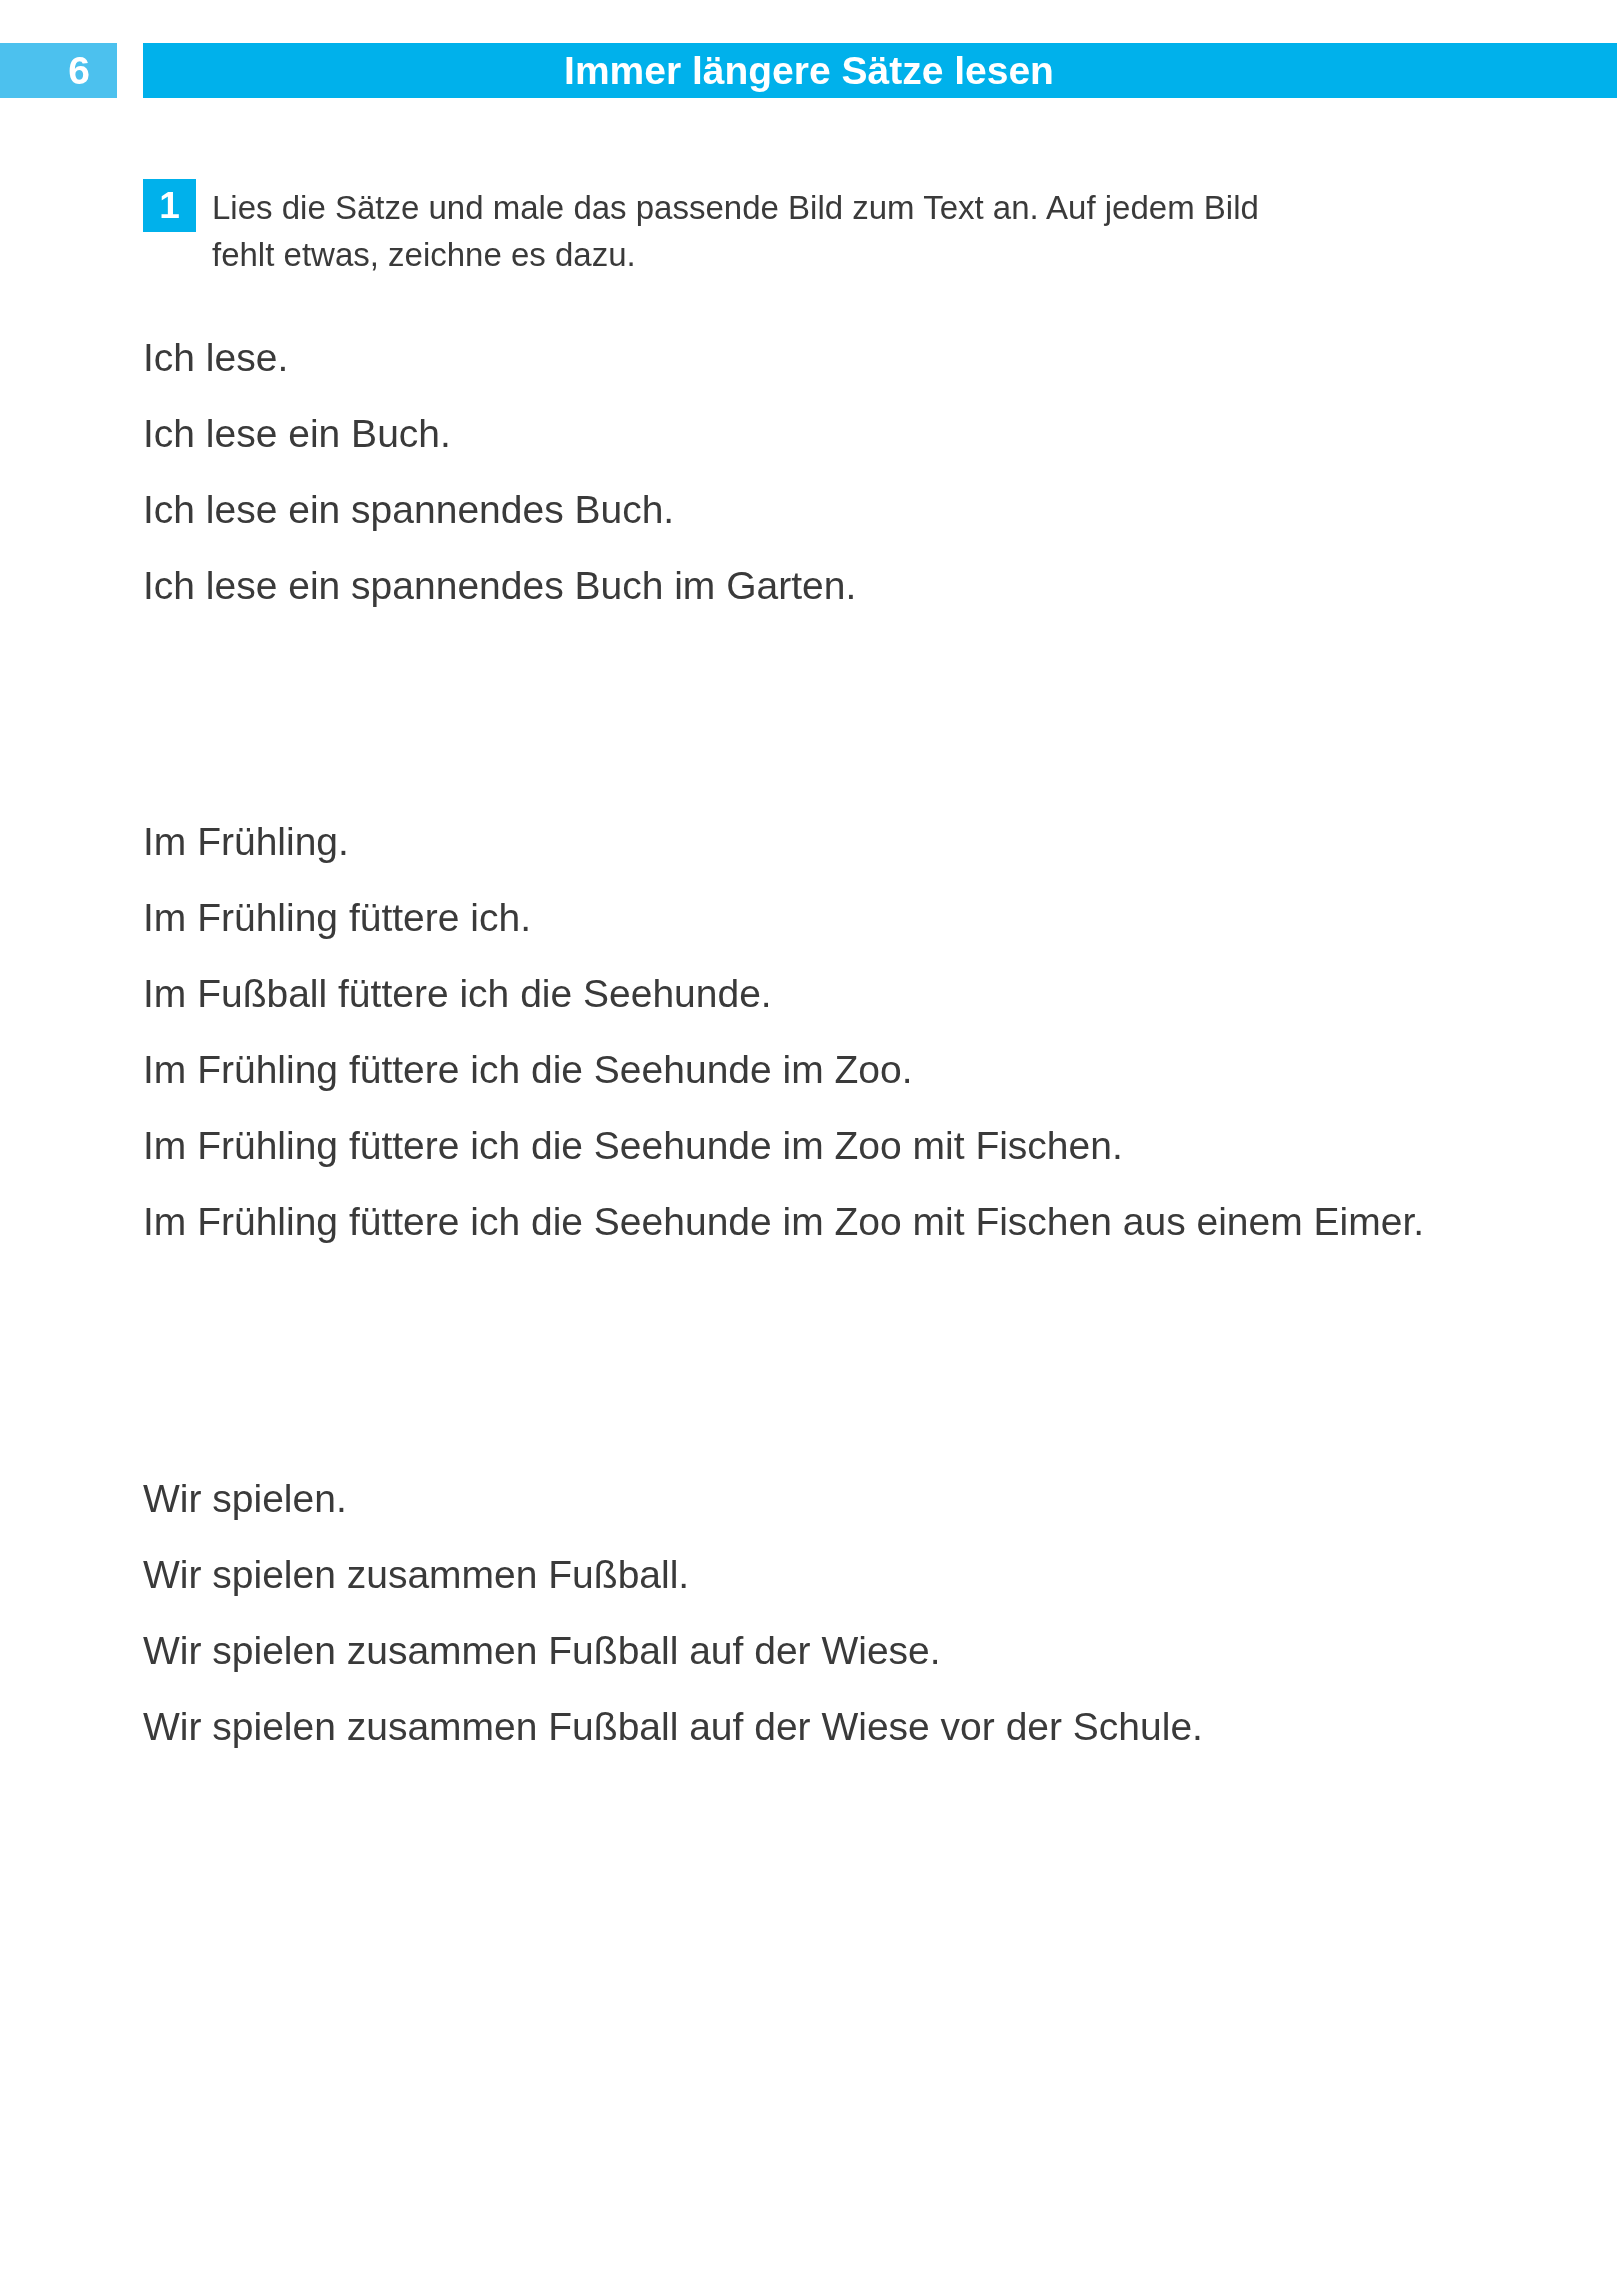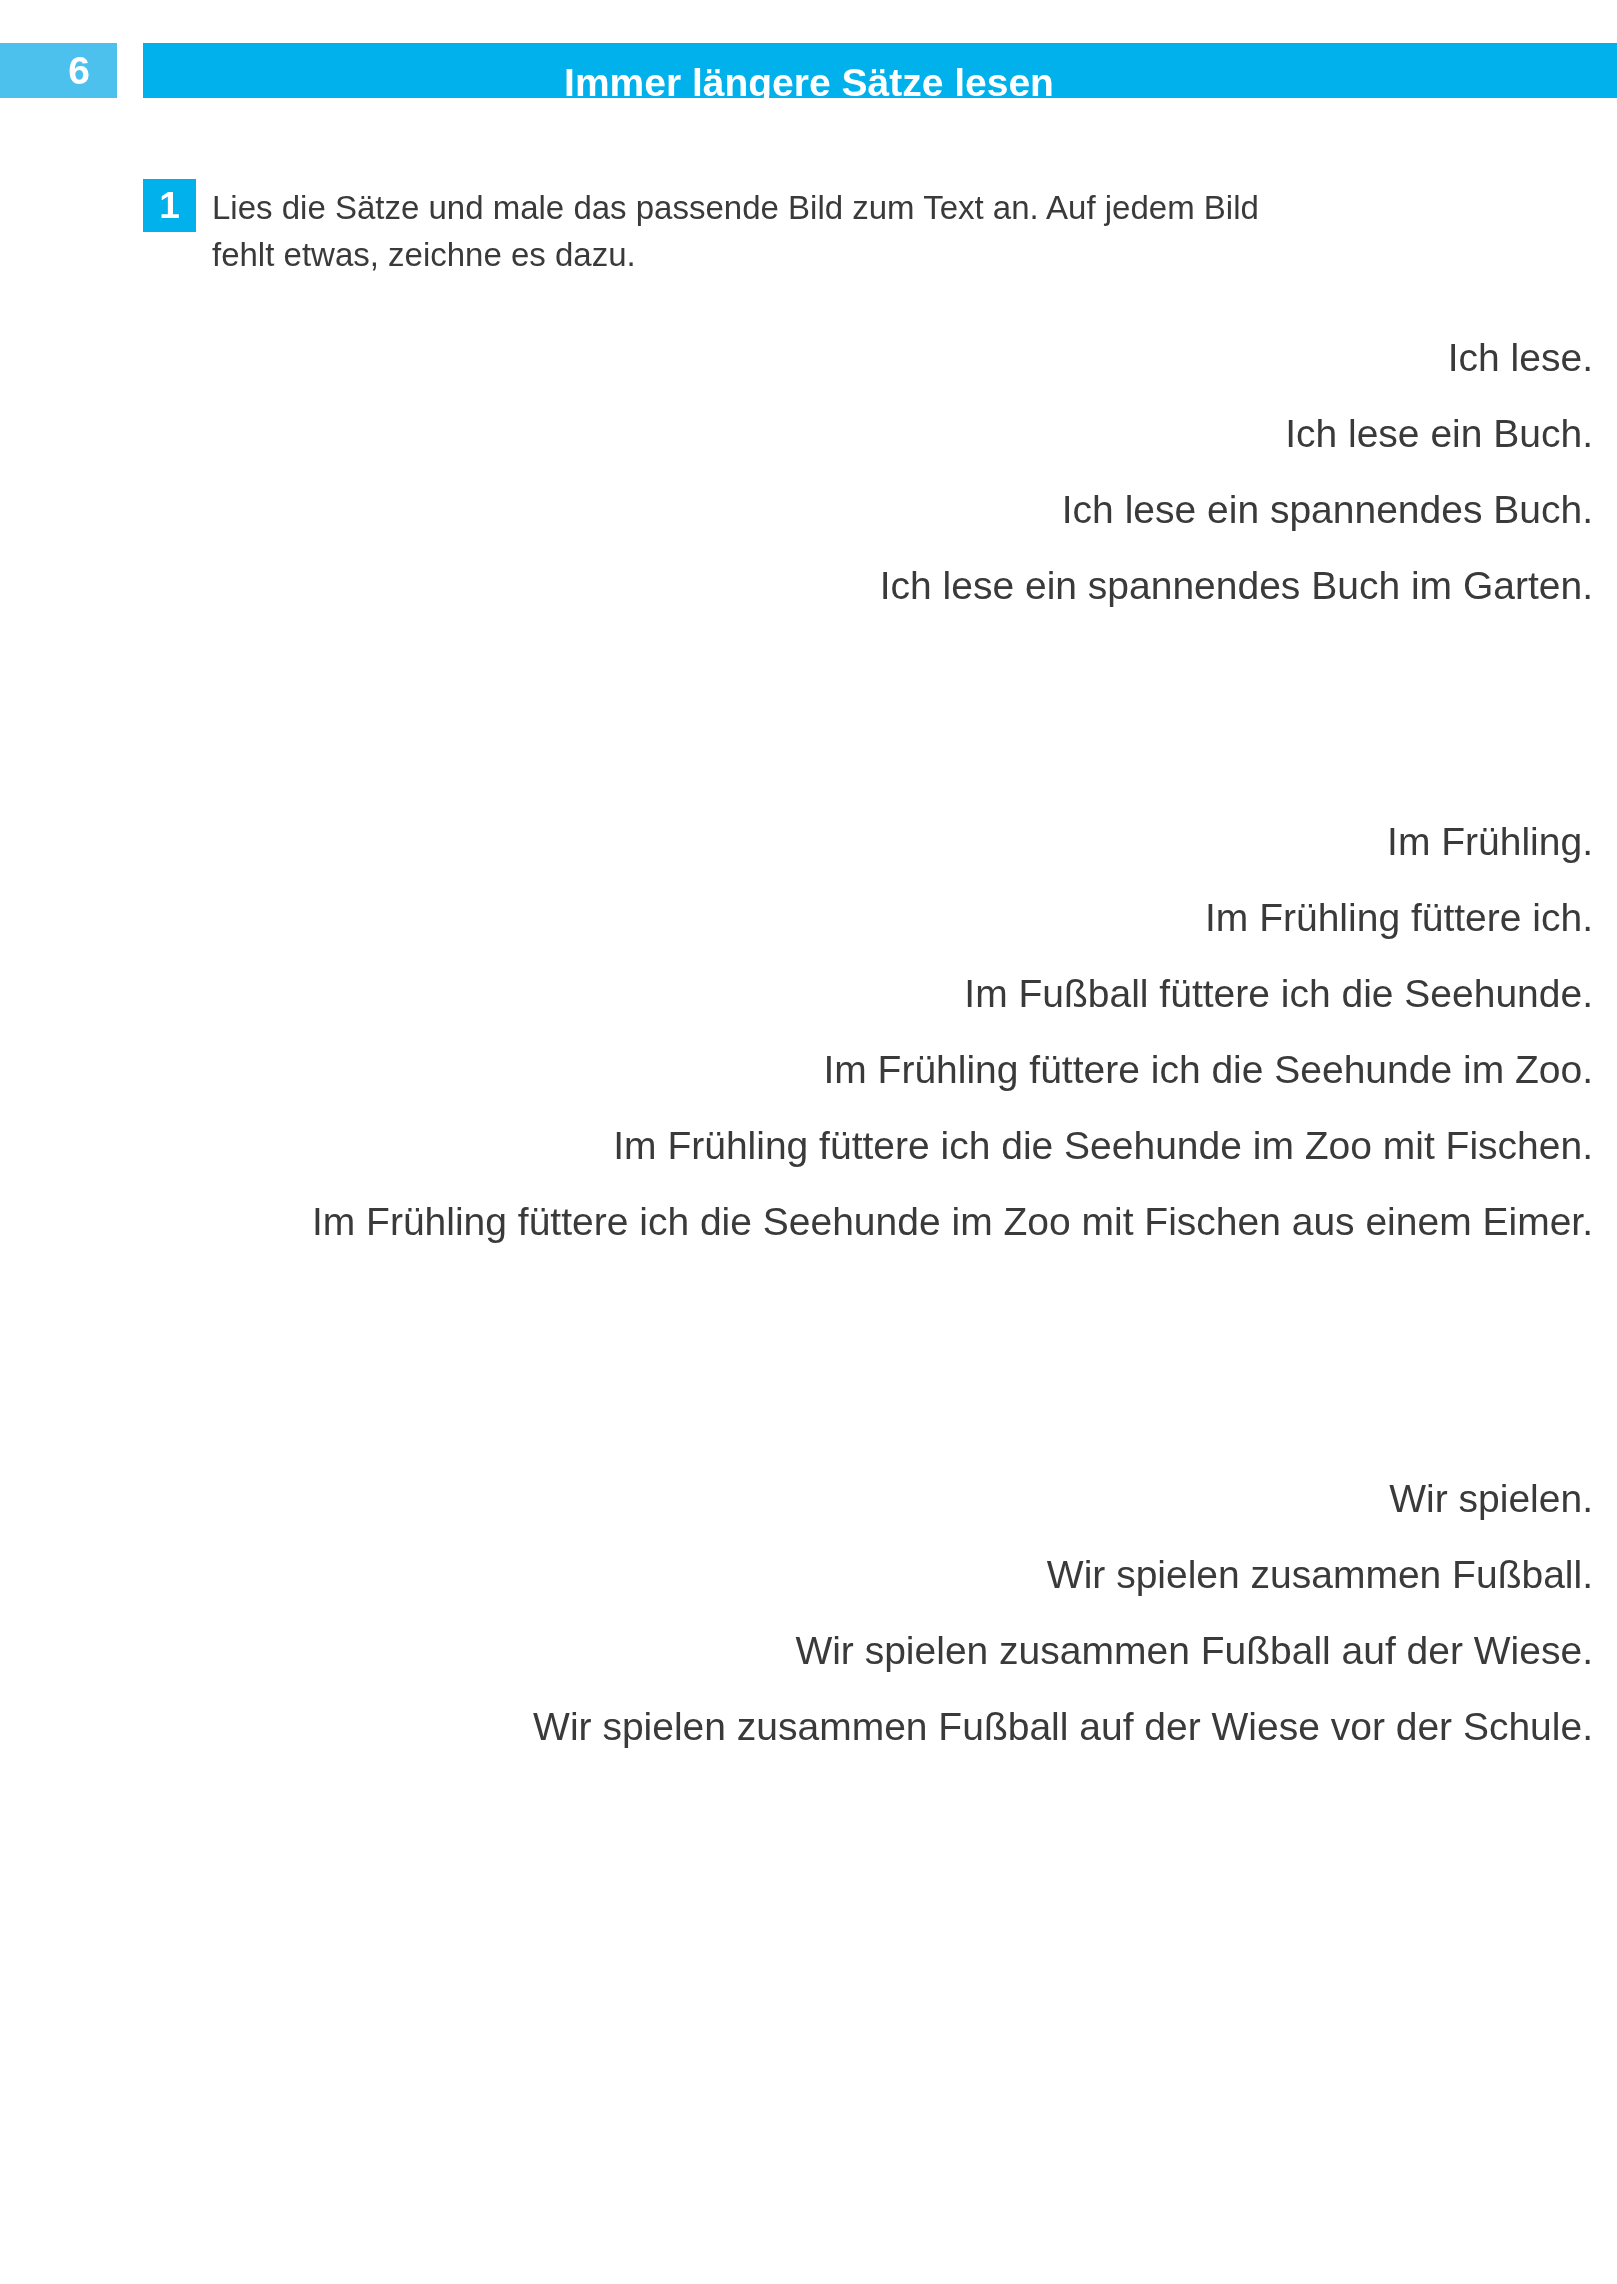--- a/index.html
+++ b/index.html
@@ -2,27 +2,27 @@
 <html style="font-size:13px"><head>
 <meta charset="utf-8">
 <style>
   html, body { margin:0; padding:0; background:#ffffff; }
   body { width:1618px; height:2284px; position:relative; overflow:hidden;
          font-family:"Liberation Sans", sans-serif; color:#3a3a3a; }
   .page-num-box { position:absolute; left:0; top:43px; width:117px; height:55px;
          background:#4cc1ee; color:#ffffff; font-weight:bold; font-size:39px;
          line-height:55px; text-align:right; box-sizing:border-box; padding-right:27px; }
   .title-bar { position:absolute; left:143px; top:43px; right:0; height:55px; background:#00b1eb; }
-  .title-text { position:absolute; left:0; top:55px; width:1618px; height:55px; line-height:55px;
+  .title-text { position:absolute; left:0; top:43px; width:1618px; height:55px; line-height:55px;
          text-align:center; color:#ffffff; font-weight:bold; font-size:39px; }
   .task-num { position:absolute; left:143px; top:179px; width:53px; height:53px; background:#00b1eb;
          color:#ffffff; font-weight:bold; font-size:37px; line-height:53px; text-align:center; }
   .instruction { position:absolute; left:212px; top:184px; width:1305px; font-size:33px; line-height:47px; }
   .instruction div { white-space:nowrap; }
-  .group { position:absolute; left:143px; width:1450px;text-align:right; }
+  .group { position:absolute; left:143px; width:1450px; }
   .line { font-size:39px; line-height:76px; height:76px; white-space:nowrap; }
 </style>
 </head>
 <body>
 
 <div class="page-num-box">
   <span>6</span>
 </div>
 <div class="title-bar"></div>
 <div class="title-text">Immer längere Sätze lesen</div>

